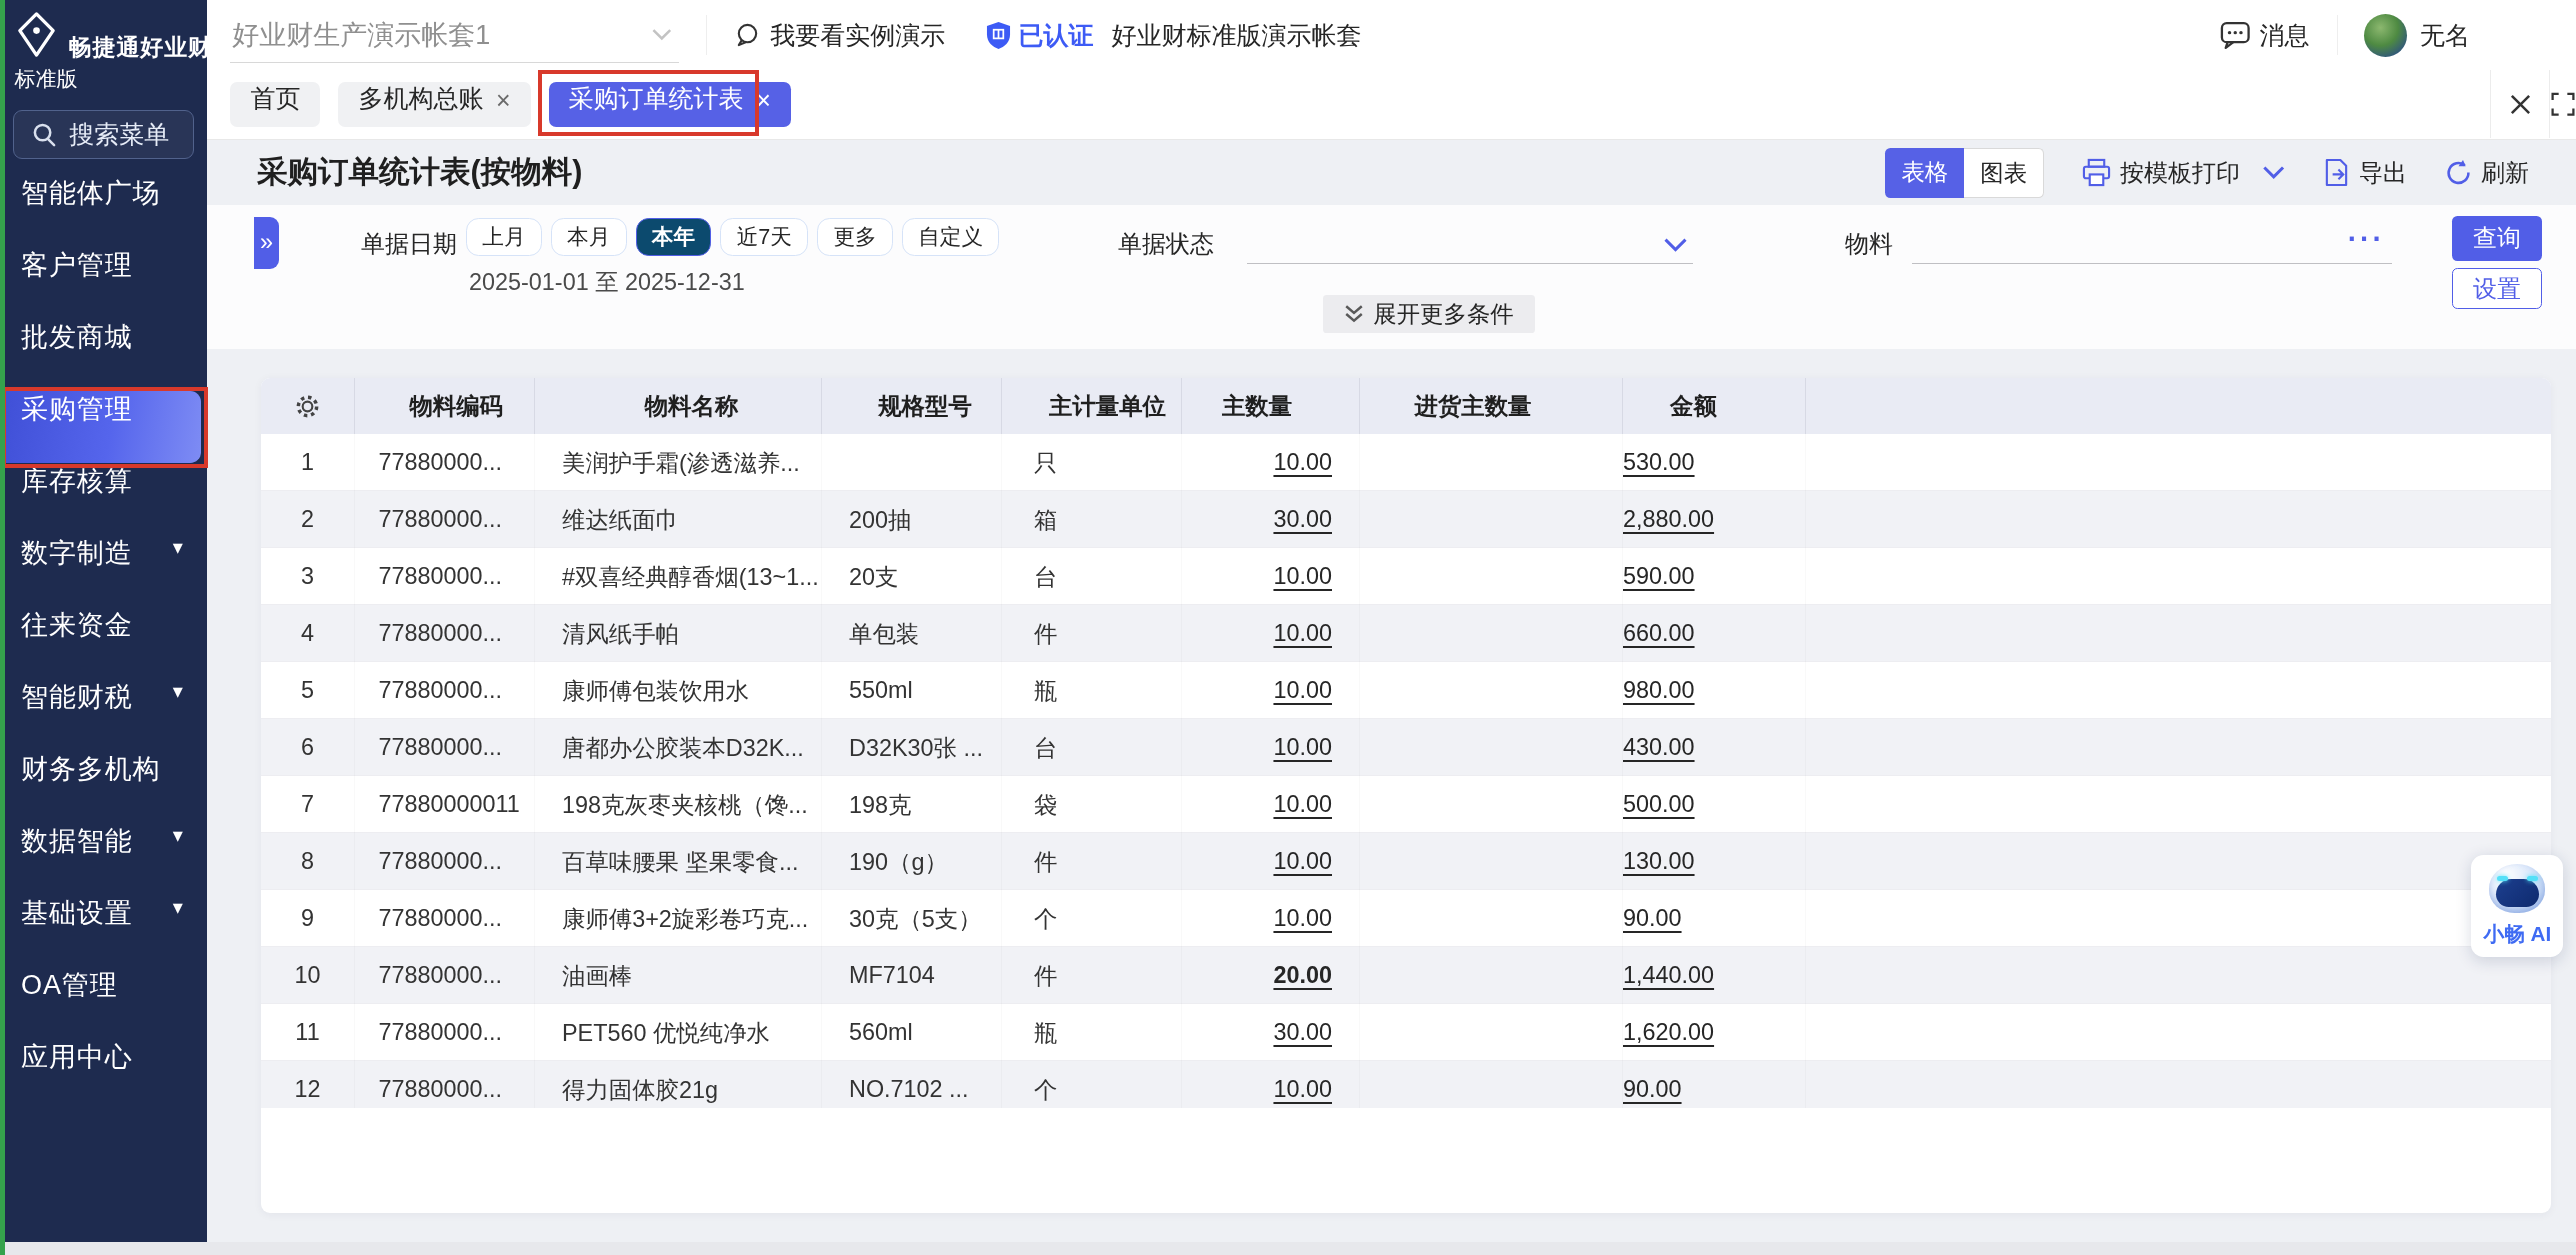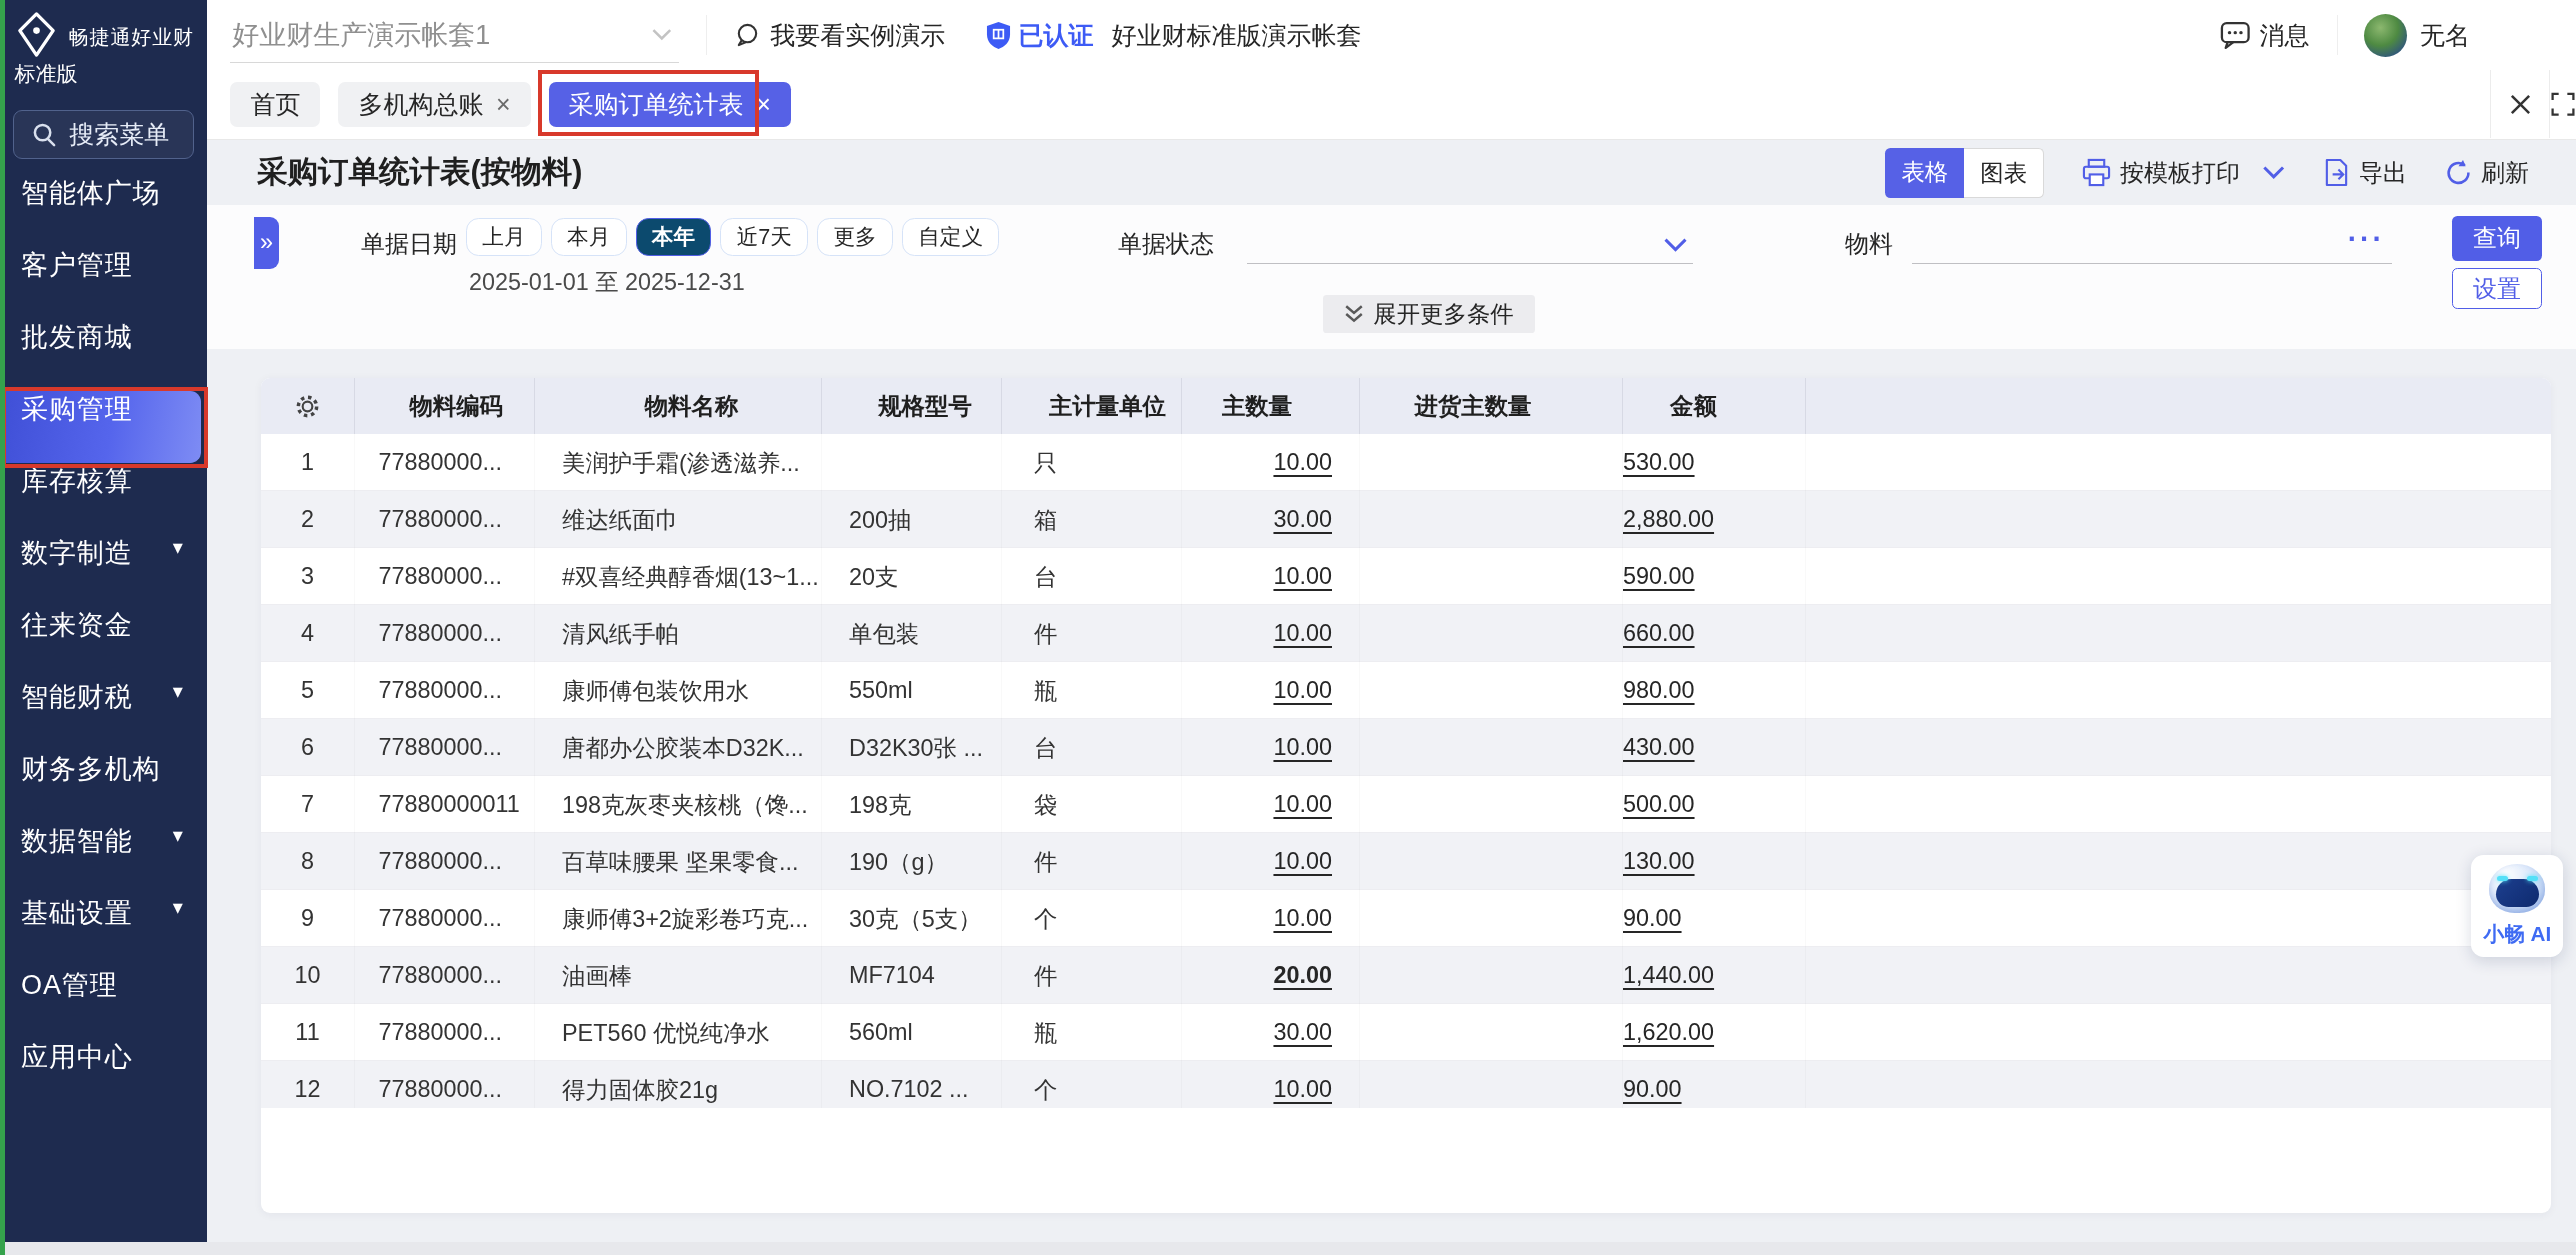--- a/index.html
+++ b/index.html
@@ -9,21 +9,21 @@
     background:#eef0f4; color:#262626; display:flex;
   }
   .green-strip { position:fixed; left:0; top:0; width:4.5px; height:100%; background:#35a24c; z-index:70; }
   .bottom-strip { position:fixed; left:0; bottom:0; width:100%; height:12.6px; background:#e7e8ec; z-index:60; }
 
   
   .sidebar { width:207px; flex-shrink:0; background:#1e2b4f; color:#fff; position:relative; z-index:5; }
   .logo-block { padding:10.8px 9px 5.4px 12.6px; position:relative; height:101px; }
   .logo-row { display:flex; align-items:flex-start; gap:9px; }
   .logo-mark { width:47px; height:47px; flex-shrink:0; }
-  .logo-title { font-size:20px; font-weight:normal; letter-spacing:0.9px; margin-top:13px; white-space:nowrap; }
+  .logo-title { font-size:23px; font-weight:bold; letter-spacing:0.9px; margin-top:21px; white-space:nowrap; }
   .logo-subtitle { font-size:21px; margin-top:1.8px; margin-left:1.8px; }
   .side-search { margin:9px 12.6px 16px 12.6px; height:49px; border:1.8px solid #51628c; border-radius:9px;
     background:rgba(255,255,255,0.05); display:flex; align-items:center; gap:12.6px; padding:0 18px;
     color:#e6ecf7; font-size:25px; cursor:pointer; }
   .side-menu { display:flex; flex-direction:column; }
   .side-item { position:relative; height:72px; display:flex; padding-left:21px;
     font-size:27px; font-weight:500; letter-spacing:0.9px; cursor:pointer; width:100%; }
   .side-item.active { background:linear-gradient(100deg,#3f4fd6 0%,#5565ec 55%,#7e8cf4 100%);
     width:201px; border-radius:0 10.8px 10.8px 0; }
   .side-item.annotated::before { content:''; position:absolute; left:1.8px; right:-7.2px; top:-4.5px; bottom:-4.5px;
@@ -42,21 +42,21 @@
   .verified { display:flex; align-items:center; gap:7.2px; margin-left:41px; color:#3d5bf5; font-size:25px; font-weight:bold; cursor:pointer; }
   .org-name { margin-left:18px; font-size:25px; color:#262626; }
   .top-right { margin-left:auto; display:flex; align-items:center; margin-right:106px; }
   .avatar { width:43px; height:43px; border-radius:50%;
     background:radial-gradient(circle at 38% 32%, #8cb86f 0%, #4e8a42 45%, #30567d 80%, #22395c 100%); }
   .user-name { margin-left:12.6px; font-size:25px; }
 
   
   .tabbar { height:70px; background:#fff; border-bottom:0.9px solid #e8e8e8; display:flex; align-items:center;
     gap:18px; padding-left:23.4px; position:relative; flex-shrink:0; }
-  .tab { position:relative; height:45px; display:flex; align-items:center; gap:12.6px; padding:12px 20px;
+  .tab { position:relative; height:45px; display:flex; align-items:flex-end; gap:12.6px; padding:12px 20px;
     background:#f0f1f3; border-radius:7.2px; font-size:25px; color:#262626; cursor:pointer; white-space:nowrap; }
   .tab.active { background:#5661e6; color:#fff; }
   .tab .tab-close { font-size:25px; color:#6b6b6b; }
   .tab.active .tab-close { color:#fff; }
   .tab.annotated::after { content:''; position:absolute; left:-10.8px; right:32px; top:-11.7px; bottom:-9px;
     border:4.5px solid #d8392b; pointer-events:none; }
   .win-controls { position:absolute; right:0; top:0; bottom:0.9px; display:flex; background:#fff; }
   .win-btn { width:59px; display:flex; align-items:center; justify-content:center; border-left:0.9px solid #ececec; cursor:pointer; }
   .win-btn.fs { width:27px; justify-content:flex-start; overflow:hidden; }
 

